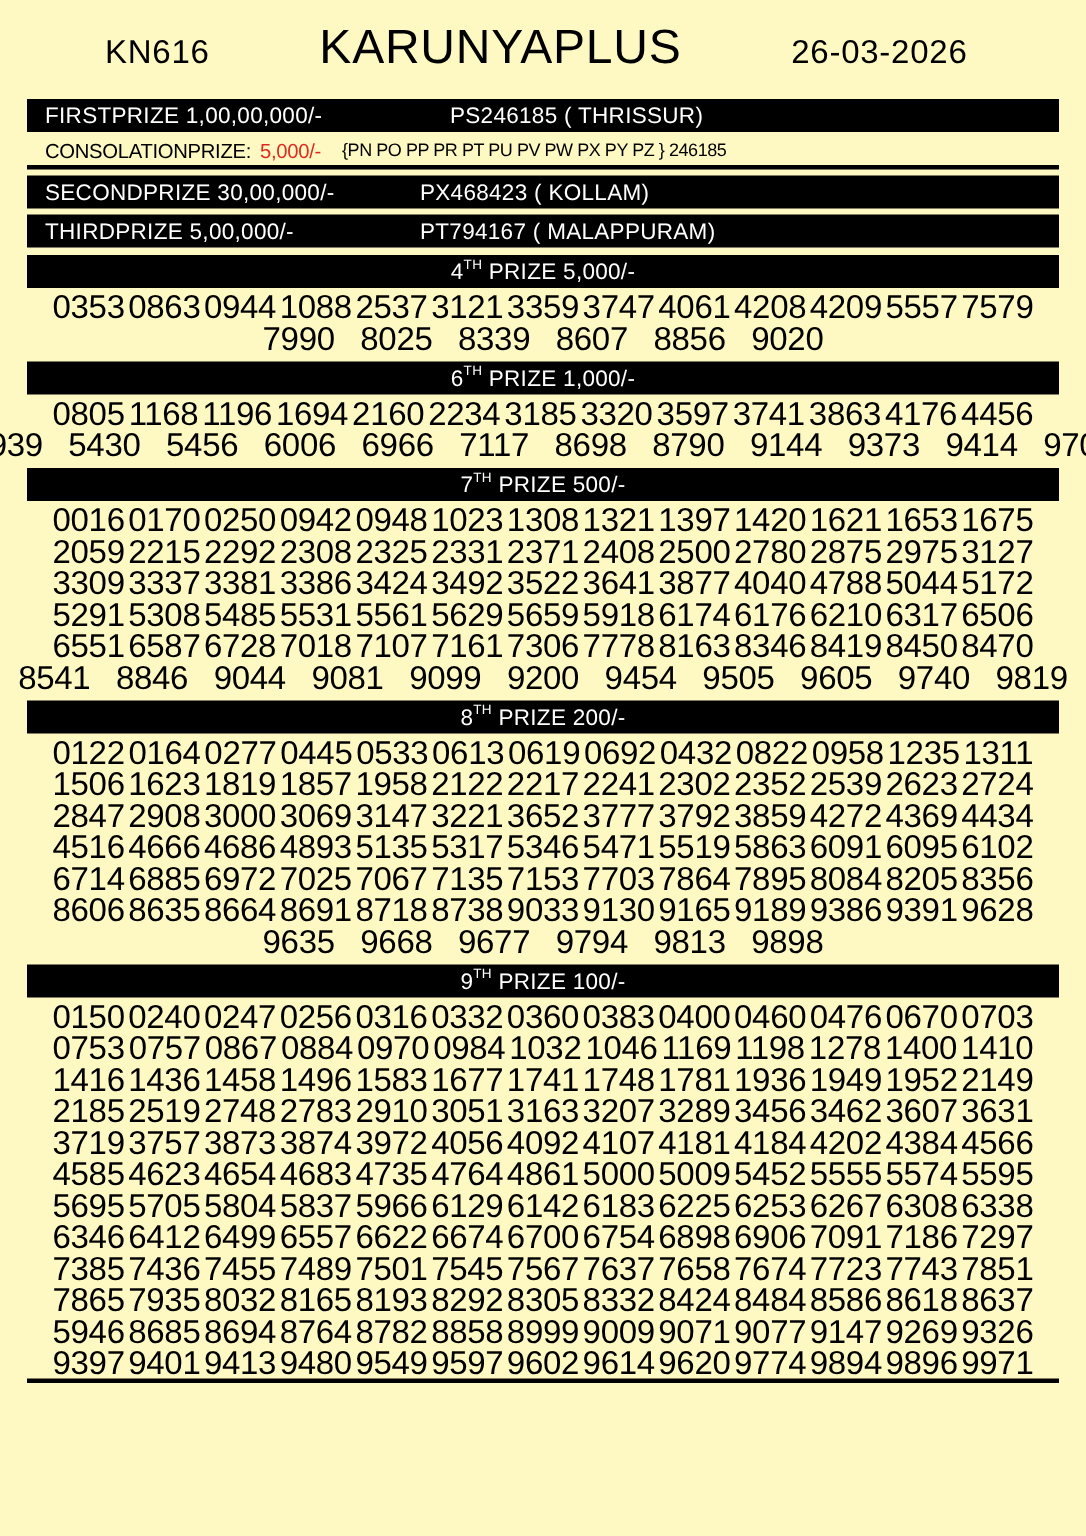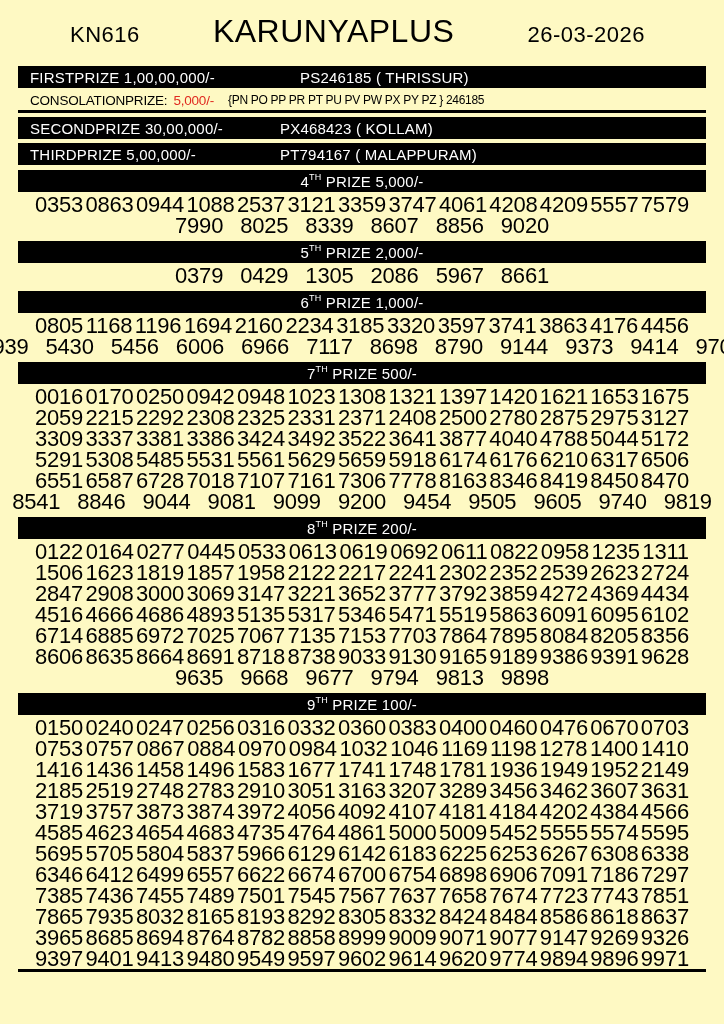--- a/index.html
+++ b/index.html
@@ -112,35 +112,20 @@
               <span class="num">8025</span>
               <span class="num">8339</span>
               <span class="num">8607</span>
               <span class="num">8856</span>
               <span class="num">9020</span>
             </div>
           </div>
         </section>
         <section>
           <div class="bar center">
-            <span>5<sup>TH</sup>&nbsp;PRIZE 2,000/-</span>
-          </div>
-          <div class="rows">
-            <div class="numrow part">
-              <span class="num">0379</span>
-              <span class="num">0429</span>
-              <span class="num">1305</span>
-              <span class="num">2086</span>
-              <span class="num">5967</span>
-              <span class="num">8661</span>
-            </div>
-          </div>
-        </section>
-        <section>
-          <div class="bar center">
             <span>6<sup>TH</sup>&nbsp;PRIZE 1,000/-</span>
           </div>
           <div class="rows">
             <div class="numrow full">
               <span class="num">0805</span>
               <span class="num">1168</span>
               <span class="num">1196</span>
               <span class="num">1694</span>
               <span class="num">2160</span>
               <span class="num">2234</span>
@@ -270,21 +255,21 @@
           <div class="rows">
             <div class="numrow full">
               <span class="num">0122</span>
               <span class="num">0164</span>
               <span class="num">0277</span>
               <span class="num">0445</span>
               <span class="num">0533</span>
               <span class="num">0613</span>
               <span class="num">0619</span>
               <span class="num">0692</span>
-              <span class="num">0611</span>
+              <span class="num">0432</span>
               <span class="num">0822</span>
               <span class="num">0958</span>
               <span class="num">1235</span>
               <span class="num">1311</span>
             </div>
             <div class="numrow full">
               <span class="num">1506</span>
               <span class="num">1623</span>
               <span class="num">1819</span>
               <span class="num">1857</span>
@@ -517,21 +502,21 @@
               <span class="num">8292</span>
               <span class="num">8305</span>
               <span class="num">8332</span>
               <span class="num">8424</span>
               <span class="num">8484</span>
               <span class="num">8586</span>
               <span class="num">8618</span>
               <span class="num">8637</span>
             </div>
             <div class="numrow full">
-              <span class="num">3965</span>
+              <span class="num">5946</span>
               <span class="num">8685</span>
               <span class="num">8694</span>
               <span class="num">8764</span>
               <span class="num">8782</span>
               <span class="num">8858</span>
               <span class="num">8999</span>
               <span class="num">9009</span>
               <span class="num">9071</span>
               <span class="num">9077</span>
               <span class="num">9147</span>

